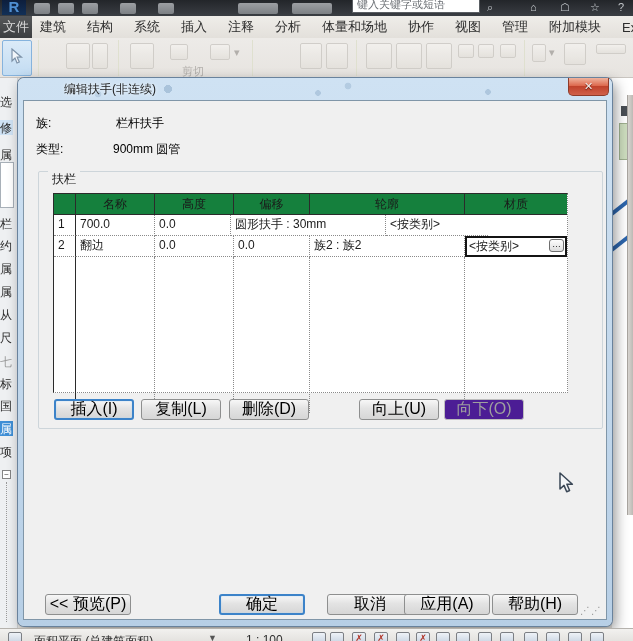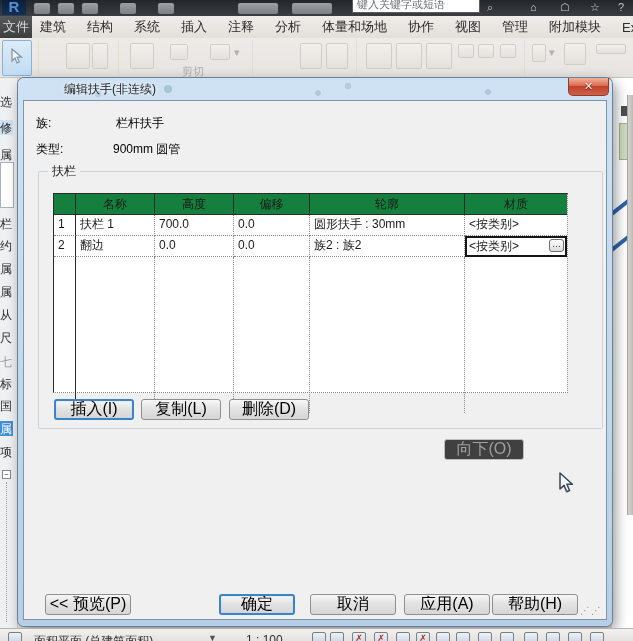--- a/index.html
+++ b/index.html
@@ -54,39 +54,39 @@
       radial-gradient(circle 6px at 80px 16px,  rgba(125,158,190,.3) 55%, transparent 60%),
       linear-gradient(#cfe2f3,#b7cfe6);
     box-shadow:0 0 0 1px #69829c, 3px 5px 14px rgba(0,0,0,.45); }
   .dlg-title { position:absolute; left:10px; top:3px; font-size:12px; color:#1c1c1c; text-shadow:0 0 4px #fff;margin-left:36px; }
   .dlg-close { position:absolute; right:3px; top:0; width:41px; height:18px; border:1px solid #8e3b2a; border-top:none; border-radius:0 0 5px 5px;
     background:linear-gradient(#efb39d,#dd6a4f 45%,#c0432c 50%,#d0604a); text-align:center; color:#efefef; font-size:11px; font-weight:bold; line-height:17px; text-shadow:0 1px 1px #5f1507; }
   .client { position:absolute; left:5px; top:22px; width:584px; height:520px; background:#f0f0f0; border:1px solid #8096a8; }
 
   .lab { position:absolute; font-size:12px; color:#000; }
   .groupbox { position:absolute; left:14px; top:70px; width:565px; height:258px; border:1px solid #cdd5da; border-radius:2px; }
-  .grouplab { position:absolute; left:24px; top:62px; background:#f0f0f0; padding:0 4px; font-size:12px;text-align:right; }
+  .grouplab { position:absolute; left:24px; top:70px; background:#f0f0f0; padding:0 4px; font-size:12px;text-align:right; }
 
   
   .tbl { position:absolute; left:29px; top:92px; width:515px; height:200px; border-left:1px solid #2b2b2b; border-top:1px solid #2b2b2b; border-right:1px dotted #8a8a8a; border-bottom:1px dotted #8a8a8a; background:#fff; }
   .trow { display:flex; height:21px; }
   .hcell { border-right:1px solid #2b2b2b; border-bottom:1px solid #2b2b2b; text-align:center; line-height:20px; font-size:12px; background:#15803d; }
   .bcell { border-right:1px dotted #8a8a8a; border-bottom:1px dotted #8a8a8a; line-height:19px; font-size:12px; padding-left:4px; overflow:hidden; white-space:nowrap; }
   .numcol { border-right:1px solid #2b2b2b !important; }
   .c0{width:22px}.c1{width:79px}.c2{width:79px}.c3{width:76px}.c4{width:155px}.c5{width:102px}
   .fillrow { display:flex; height:156px; }
   .fillrow .bcell { border-bottom:none; }
   .numfoot { border-bottom:1px solid #2b2b2b !important; }
   .selcell { position:relative; outline:2px solid #141414; outline-offset:-2px; display:flex; align-items:center; }
   .ellipsis-btn { position:absolute; right:3px; top:3px; width:15px; height:13px; border:1px solid #6e6e6e; border-radius:3px; background:linear-gradient(#fdfdfd,#dcdcdc); font-size:9px; line-height:9px; text-align:center; color:#222; }
 
   
   .btn { position:absolute; height:21px; background:linear-gradient(#f7f7f7,#e3e3e3 45%,#d6d6d6); border:1px solid #8e8f8f; border-radius:3px; font-size:16px; text-align:center; line-height:18px; color:#000; }
   .btn.focusd { border:2px solid #3c83c9; line-height:16px; box-shadow:inset 0 0 2px #bcd9f0; }
-  .btn.disabled { color:#9f9f9f; border-color:#bebebe; background:#404040;margin-top:40px; }
+  .btn.disabled { color:#9f9f9f; border-color:#bebebe; background:#4c1d95; }
   .grip { position:absolute; right:4px; bottom:3px; color:#9a9a9a; font-size:10px; letter-spacing:1px; }
 
   
   .statusbar { position:absolute; left:0; top:628px; width:633px; height:20px; background:linear-gradient(#f2f1ef,#dcdad6); border-top:1px solid #b5b2ad; }
   .sb-icon { position:absolute; top:3px; width:14px; height:12px; border:1px solid #7c7f84; background:linear-gradient(#eef2f7,#c9d4e2); border-radius:2px; font-size:9px; line-height:10px; text-align:center; color:#b03326; font-weight:bold; }
   .sb-text { position:absolute; top:4px; font-size:12px; color:#2e2e2e; white-space:nowrap; }
   .cursor { position:absolute; left:558px; top:472px; }
 </style>
 </head>
 <body>
@@ -203,21 +203,20 @@
       <div class="trow">
         <div class="hcell c0"></div>
         <div class="hcell c1">名称</div>
         <div class="hcell c2">高度</div>
         <div class="hcell c3">偏移</div>
         <div class="hcell c4">轮廓</div>
         <div class="hcell c5" style="border-right:none">材质</div>
       </div>
       <div class="trow">
         <div class="bcell c0 numcol">1</div>
-        <div class="bcell c1">扶栏 1</div>
         <div class="bcell c2">700.0</div>
         <div class="bcell c3">0.0</div>
         <div class="bcell c4">圆形扶手 : 30mm</div>
         <div class="bcell c5" style="border-right:none">&lt;按类别&gt;</div>
       </div>
       <div class="trow">
         <div class="bcell c0 numcol">2</div>
         <div class="bcell c1">翻边</div>
         <div class="bcell c2">0.0</div>
         <div class="bcell c3">0.0</div>
@@ -233,25 +232,26 @@
         <div class="bcell c2"></div>
         <div class="bcell c3"></div>
         <div class="bcell c4"></div>
         <div class="bcell c5" style="border-right:none"></div>
       </div>
     </div>
 
     <div class="btn focusd" style="left:30px;top:298px;width:80px">插入(I)</div>
     <div class="btn" style="left:117px;top:298px;width:80px">复制(L)</div>
     <div class="btn" style="left:205px;top:298px;width:80px">删除(D)</div>
+    <div class="btn" style="left:335px;top:298px;width:80px">向上(U)</div>
     <div class="btn disabled" style="left:420px;top:298px;width:80px">向下(O)</div>
 
     <div class="btn" style="left:21px;top:493px;width:86px">&lt;&lt; 预览(P)</div>
-    <div class="btn focusd" style="left:195px;top:493px;width:76px">确定</div>
-    <div class="btn" style="left:286px;top:493px;width:86px">取消</div>
+    <div class="btn focusd" style="left:195px;top:493px;width:86px">确定</div>
+    <div class="btn" style="left:303px;top:493px;width:86px">取消</div>
     <div class="btn" style="left:380px;top:493px;width:86px">应用(A)</div>
     <div class="btn" style="left:468px;top:493px;width:86px">帮助(H)</div>
 
     <div class="grip">⋰⋰</div>
   </div>
 </div>
 
 <div class="statusbar">
   <div class="sb-icon" style="left:8px"></div>
   <span class="sb-text" style="left:34px">面积平面 (总建筑面积)</span>

